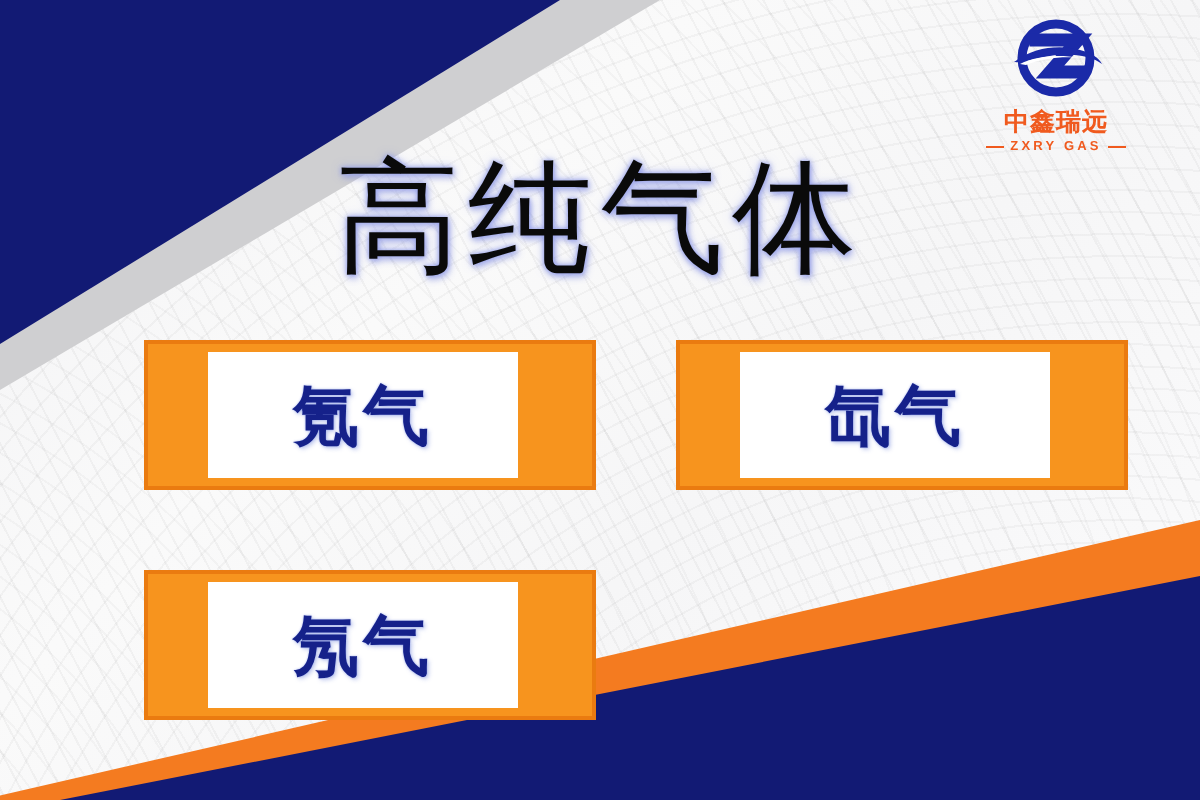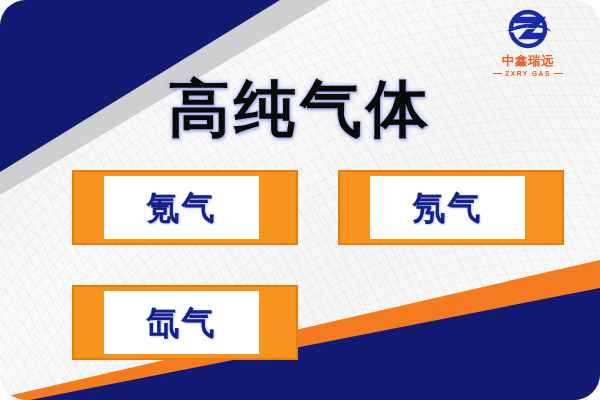--- a/index.html
+++ b/index.html
@@ -9,21 +9,20 @@
     background:#ffffff;
     overflow:hidden;
   }
 
   .poster {
     position:relative;
     width:600px; height:400px;
     overflow:hidden;
     background:
       linear-gradient(135deg,#f2f2f4 0%,#fafafa 35%,#f6f6f7 60%,#fbfbfc 100%);
-    border-radius: 26px;
   }
 
   
   .texture-a, .texture-b, .texture-c {
     position:absolute; inset:-40%;
     pointer-events:none;
   }
   .texture-a {
     background:repeating-linear-gradient(
       68deg,
@@ -94,21 +93,21 @@
   }
   .logo-en .dash {
     display:inline-block; width:9px; height:1px; background:#f05a1e;
   }
 
   
   .title {
     position:absolute; left:0; right:0; top:78px;
     text-align:center;
     font-family:"DejaVu Sans","Liberation Sans",sans-serif;
-    font-size:62px; font-weight:700;
+    font-size:62px; font-weight:400;
     letter-spacing:4px;
     color:#0a0a0a;
     text-shadow:
       0 0 2px rgba(150,160,235,0.95),
       0 0 5px rgba(150,160,235,0.75),
       1px 2px 3px rgba(120,130,220,0.45);
     line-height:1;
     white-space:nowrap;
   }
 
@@ -182,26 +181,26 @@
   <div class="grid">
 
     <div class="gas-box">
       <div class="gas-inner">
         <span class="gas-label">氪气</span>
       </div>
     </div>
 
     <div class="gas-box">
       <div class="gas-inner">
+        <span class="gas-label">氙气</span>
+      </div>
+    </div>
+
+    <div class="gas-box">
+      <div class="gas-inner">
         <span class="gas-label">氖气</span>
       </div>
     </div>
 
-    <div class="gas-box">
-      <div class="gas-inner">
-        <span class="gas-label">氙气</span>
-      </div>
-    </div>
-
 
   </div>
 
 </div>
 
 </body></html>

